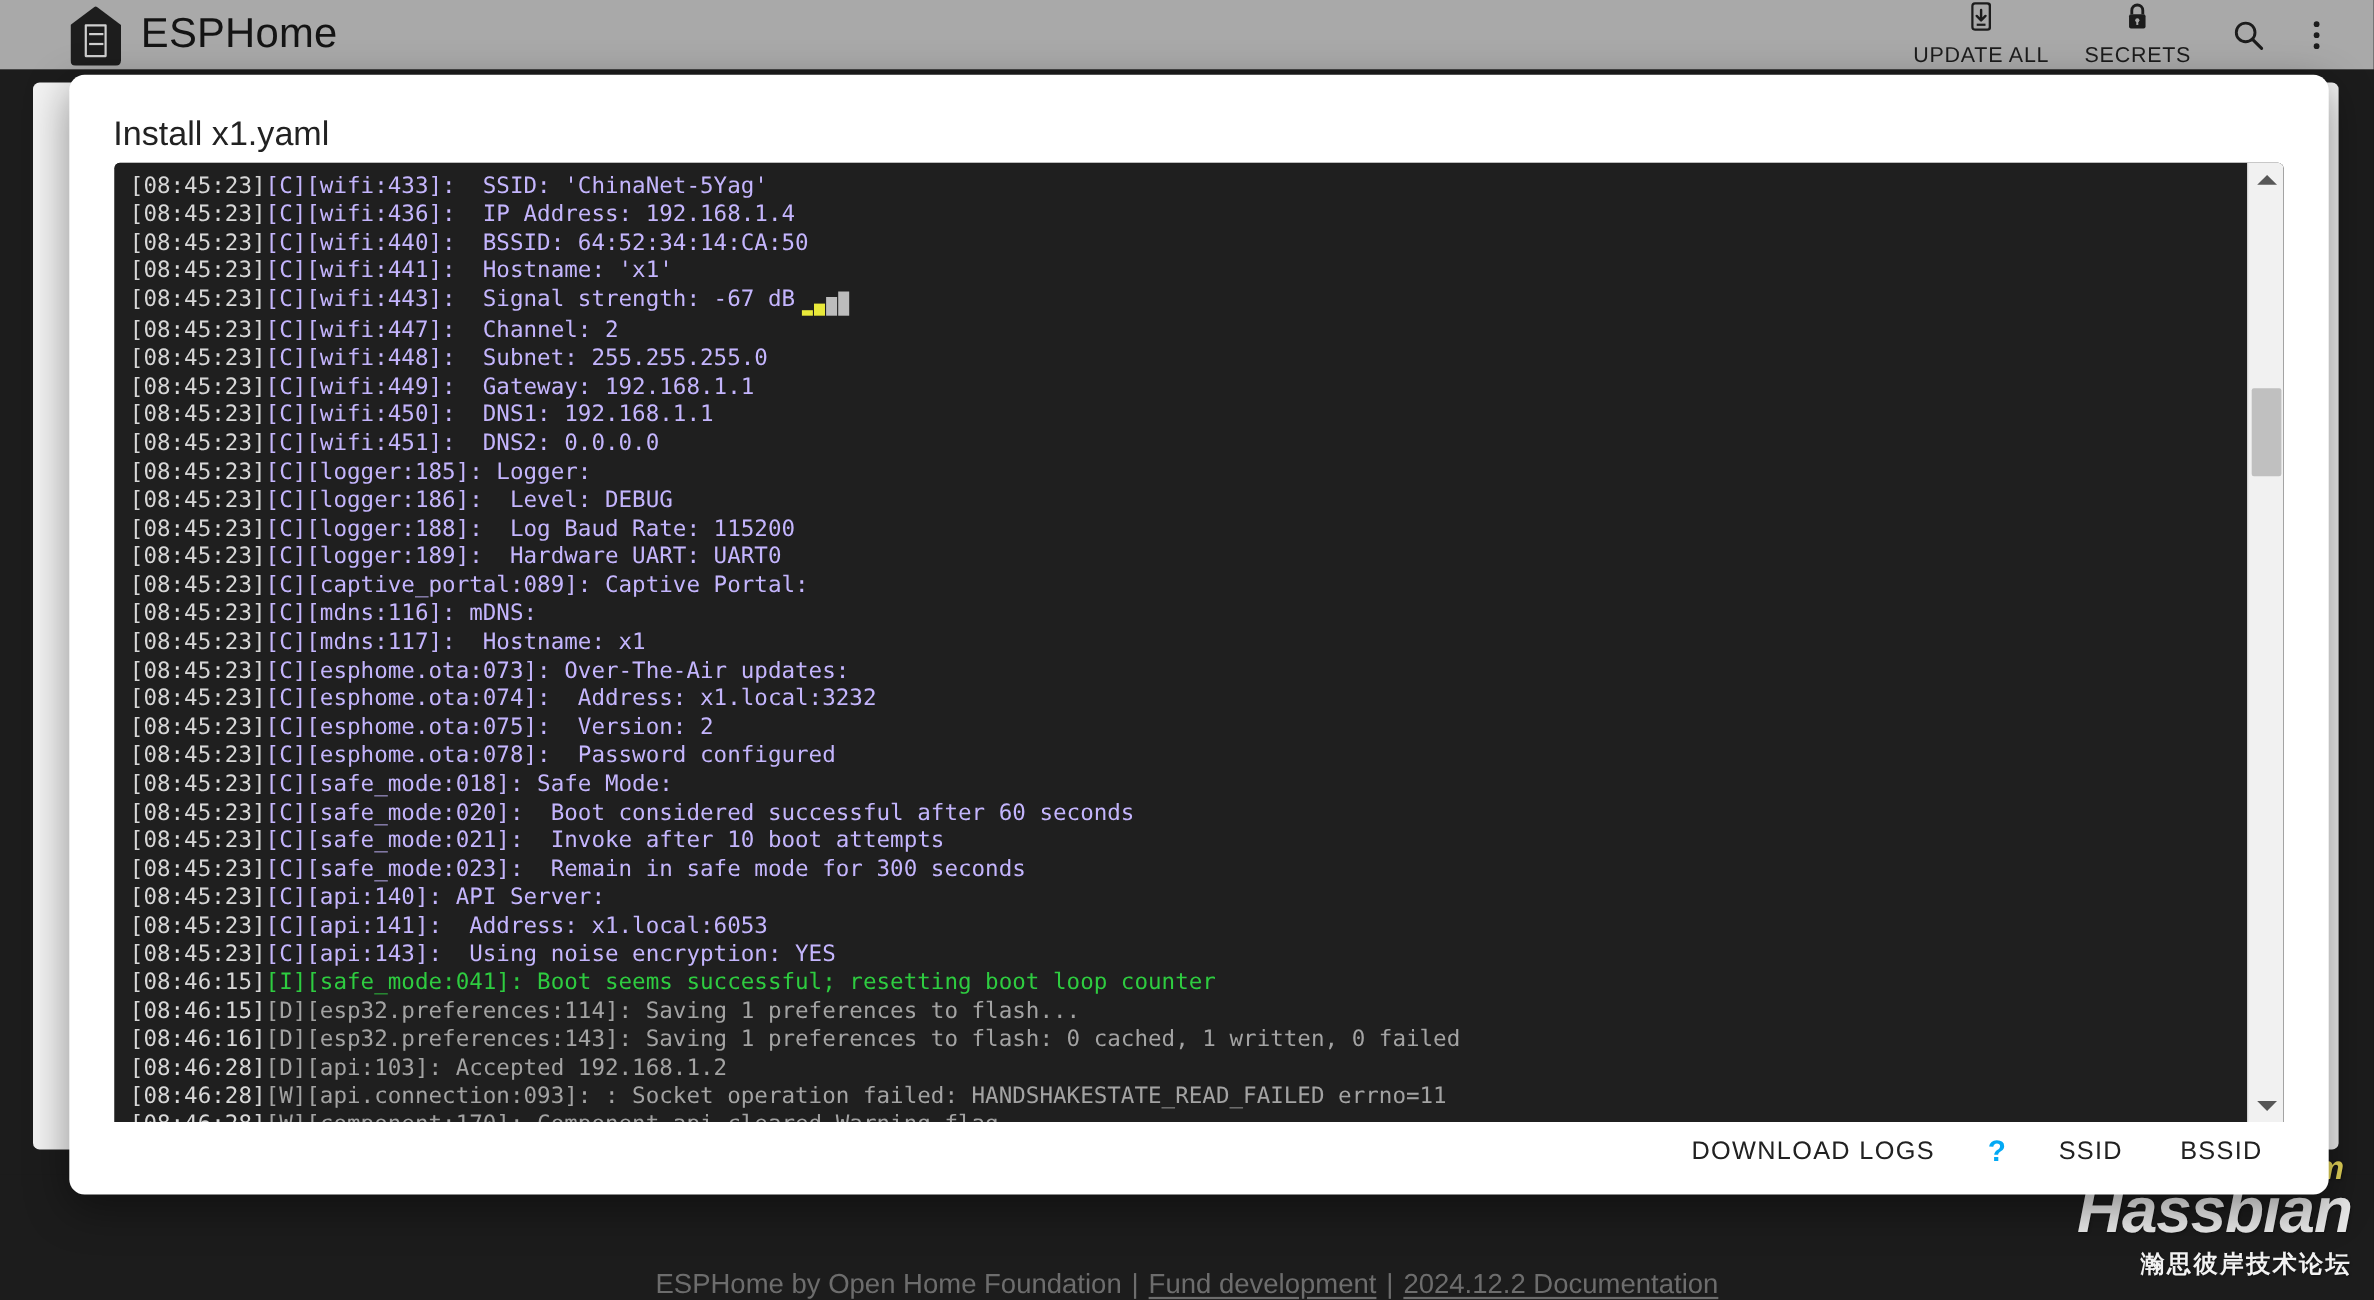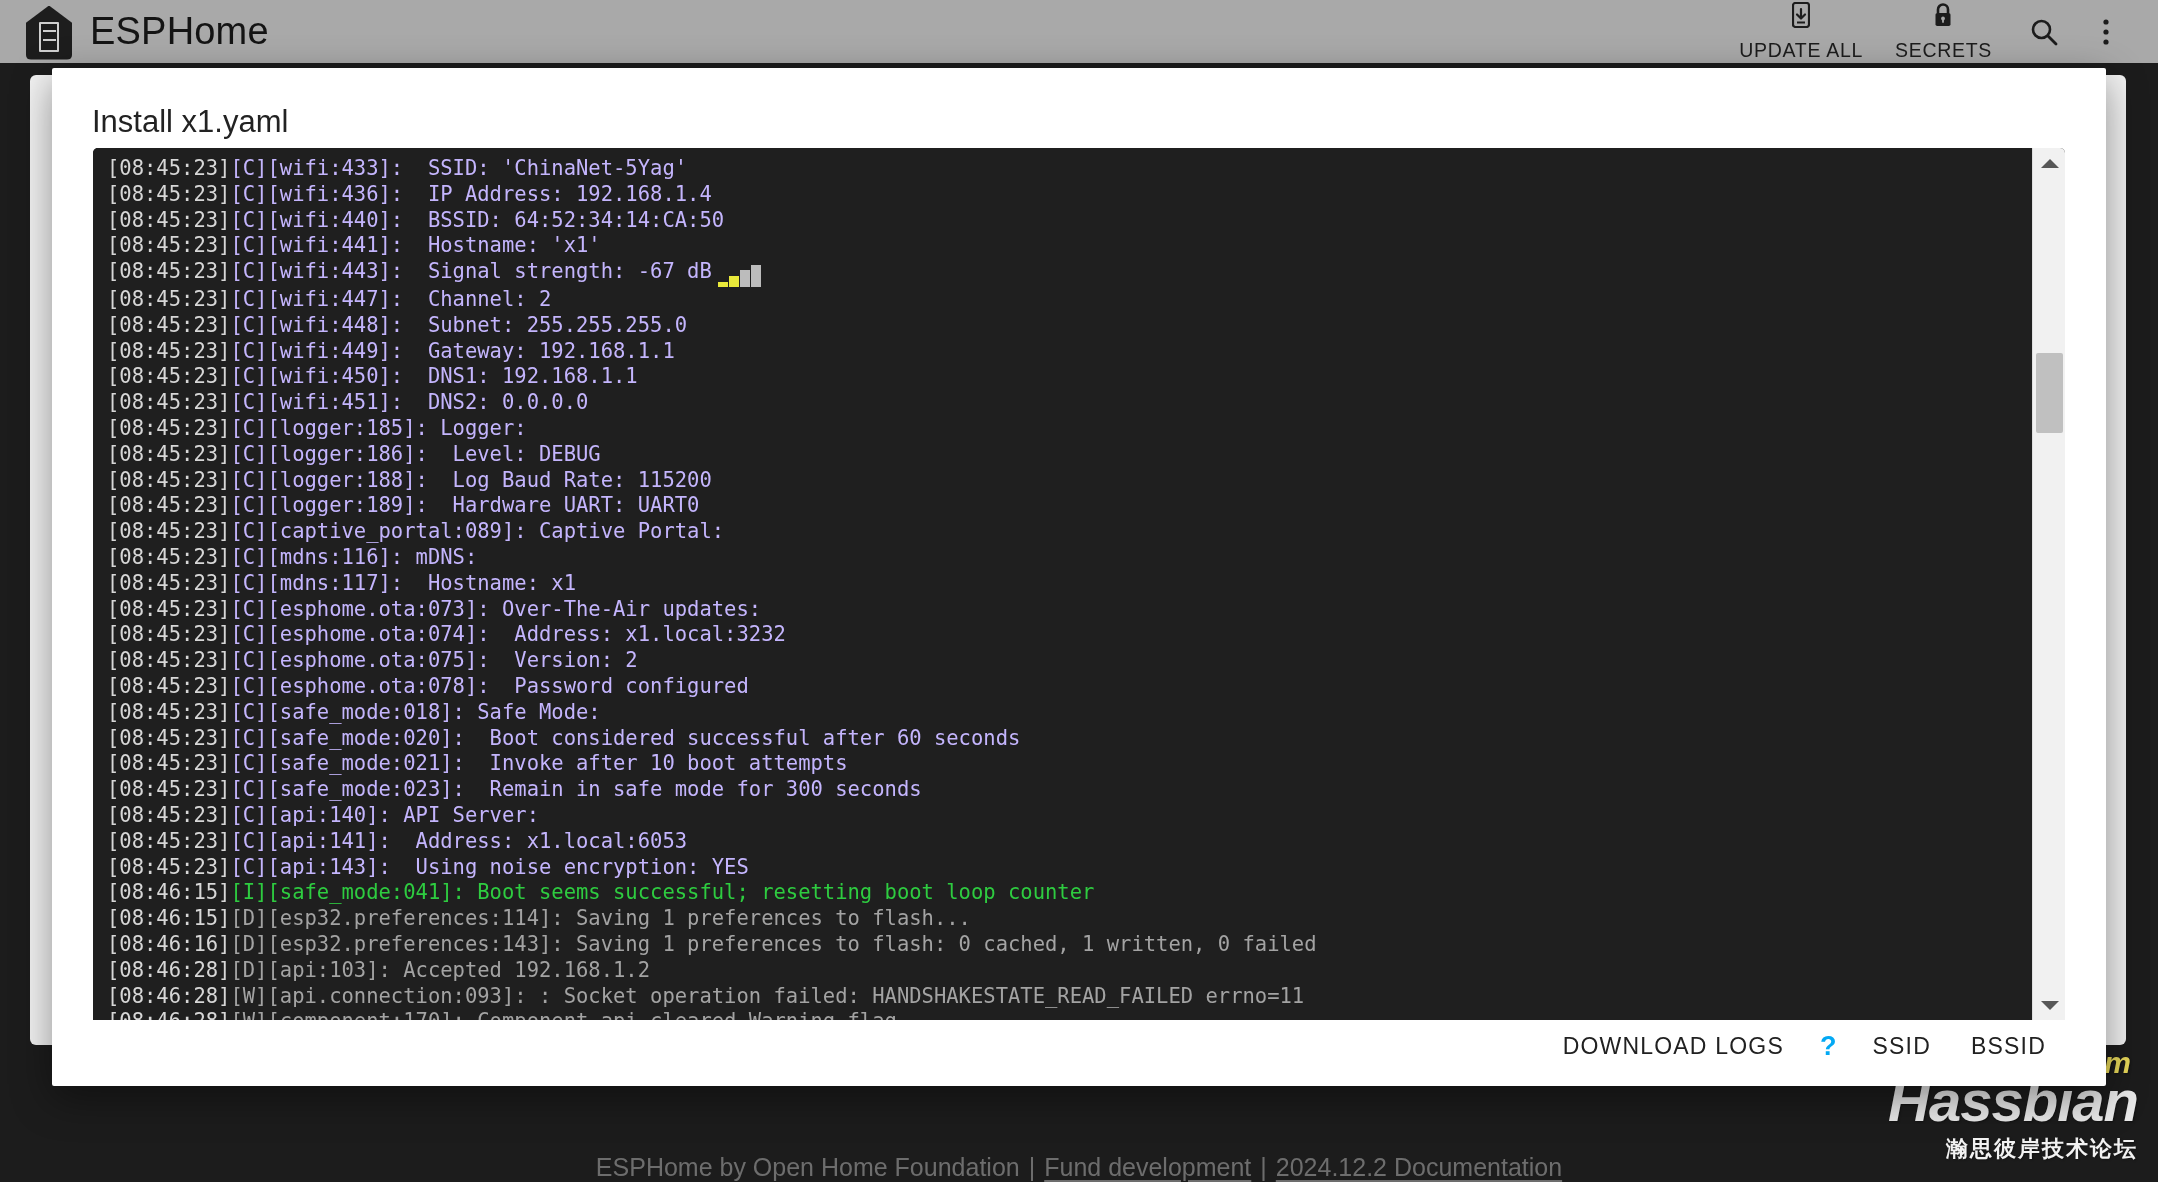--- a/index.html
+++ b/index.html
@@ -28,20 +28,21 @@
     background: #a9a9a9;
     display: flex;
     align-items: center;
     padding: 0 26px 0 26px;
     z-index: 1;
   }
   .brand {
     display: flex;
     align-items: center;
     gap: 18px;
+    margin-left: 38px;
   }
   .brand-logo {
     width: 46px; height: 54px;
     position: relative;
     margin-top: 2px;
   }
   .brand-logo .house {
     position: absolute; left: 0; top: 0;
     width: 46px; height: 54px;
     background: #1d1d1d;
@@ -205,25 +206,25 @@
     font-weight: bold;
     color: #f2f2f2;
     letter-spacing: 2px;
     margin-top: 8px;
     text-shadow: 1px 1px 2px rgba(0,0,0,.35);
   }
 
   
   .dialog {
     position: absolute;
-    left: 52px; top: 68px;
+    left: 63px; top: 68px;
     width: 2054px;
     height: 1018px;
     background: #ffffff;
-    border-radius: 2px;
+    border-radius: 14px;
     box-shadow: 0 12px 40px rgba(0,0,0,.42);
     z-index: 5;
     overflow: hidden;
   }
   .dialog-title {
     font-size: 31px;
     color: #222222;
     padding: 36px 40px 14px 40px;
     font-weight: 400;
   }
@@ -311,21 +312,21 @@
     border-radius: 2px;
     cursor: pointer;
   }
 
   
   .dialog-actions {
     position: absolute;
     right: 42px; bottom: 14px;
     display: flex;
     align-items: center;
-    gap: 4px;
+    gap: 16px;
     z-index: 6;
   }
   .act-btn {
     background: none;
     border: none;
     font-family: "Liberation Sans", sans-serif;
     font-size: 23px;
     letter-spacing: 1.2px;
     color: #212121;
     padding: 12px 18px;

